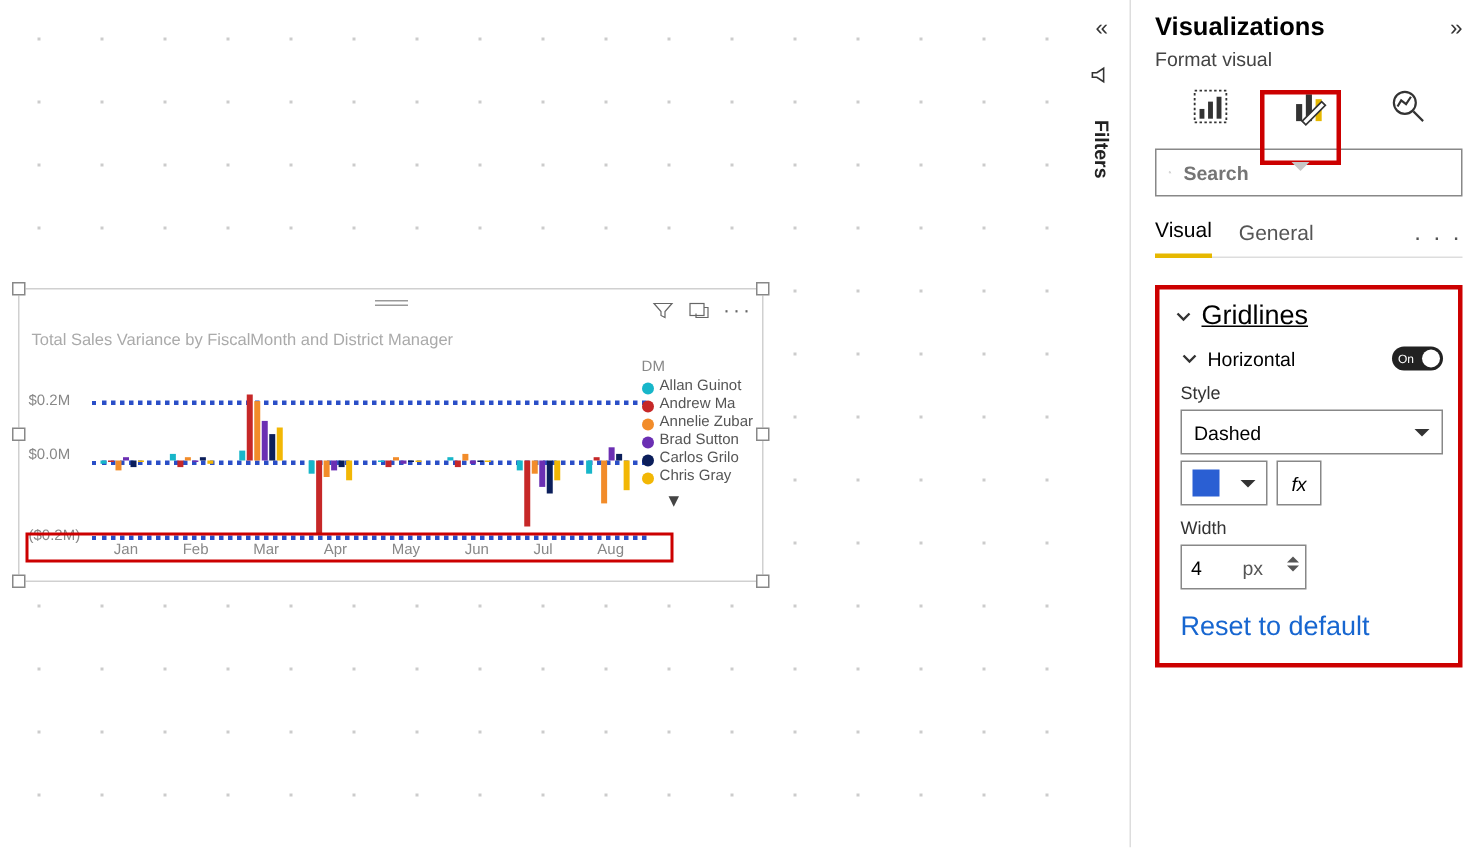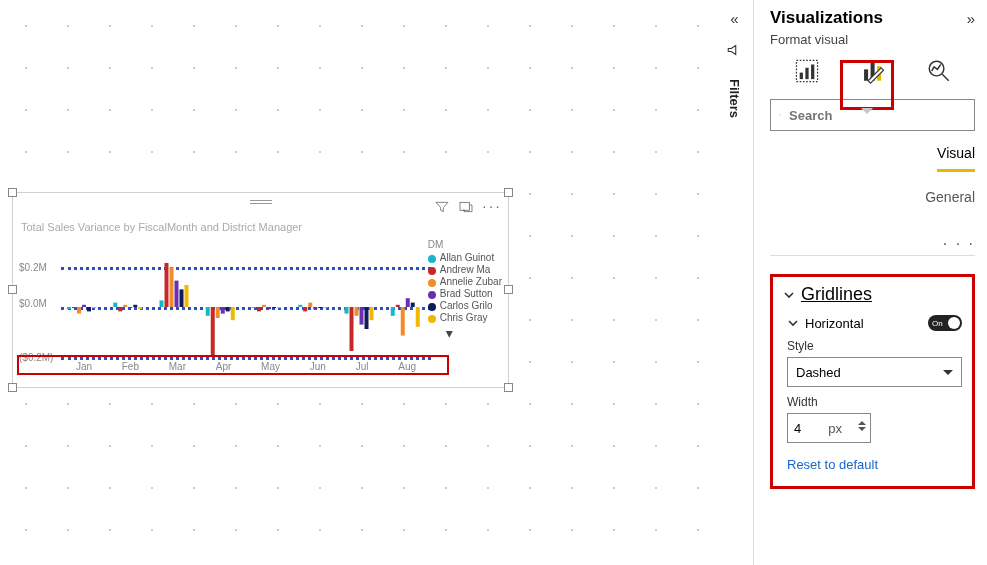--- a/index.html
+++ b/index.html
@@ -57,21 +57,21 @@
   .iconbtn svg { width:26px; height:26px; }
   .red-outline { position:absolute; border:3px solid #c00; }
   .ro-format { left: 840px; top: 60px; width: 54px; height: 50px; }
   .arrow-under { position:absolute; left:853px; top:108px; width:28px; height:10px; }
   .arrow-under::before { content:""; position:absolute; left:50%; top:0; transform:translateX(-50%); border:6px solid transparent; border-top-color:#c7c7c7; }
 
   .search { display:flex; align-items:center; border:1px solid #888; height:32px; padding:0 8px; gap:6px; }
   .search input { border:0; outline:0; font-size:13px; flex:1;font-weight:bold; }
   .search svg { width:16px; height:16px; stroke:#333; fill:none; stroke-width:1.6; }
 
-  .tabs { display:flex; gap:18px; margin-top:14px; border-bottom:1px solid #ddd; align-items:flex-end;flex-direction:column; }
+  .tabs { display:flex; gap:18px; margin-top:14px; border-bottom:1px solid #ddd; align-items:flex-end; }
   .tab { font-size:14px; padding-bottom:8px; color:#555; }
   .tab.active { color:#000; border-bottom:3px solid #e6b800; margin-bottom:-1px; font-weight:400;}
   .tab-dots { margin-left:auto; color:#555; letter-spacing:2px; padding-bottom:6px;}
 
   .section { border:3px solid #c00; margin-top:18px; padding: 6px 10px 14px; }
   .sect-head { display:flex; align-items:center; font-size:18px; gap:6px; margin:1px 0 10px;text-decoration:underline; }
   .sub { margin-left:4px; }
   .sub-head { display:flex; align-items:center; justify-content:space-between; font-size:13px; margin:6px 0; }
 
   .toggle { width:34px; height:16px; border-radius:8px; background:#222; position:relative; display:flex; align-items:center; }
@@ -87,21 +87,21 @@
   .colorchip { width:18px; height:18px; background:#2a5fd3; }
   .fx { border:1px solid #888; width:30px; height:30px; display:flex; align-items:center; justify-content:center; font-size:13px; font-style:italic; font-family:"Times New Roman",serif; }
 
   .numrow { display:flex; margin-top:4px; }
   .numbox { border:1px solid #888; width:84px; height:30px; display:flex; align-items:center; padding:0 6px; font-size:13px; gap:6px; position:relative;}
   .unit { color:#555; margin-left:auto; margin-right:22px;}
   .spinners { position:absolute; right:4px; top:3px; display:flex; flex-direction:column; gap:2px;}
   .sp { width:0; height:0; border:4px solid transparent; }
   .sp.up { border-bottom-color:#555; } .sp.dn { border-top-color:#555; }
 
-  .reset { color:#1766d0; font-size:13px; margin-top:14px; cursor:pointer; }
+  .reset { color:#1766d0; font-size:18px; margin-top:14px; cursor:pointer; }
 
   .dblchev { font-size:15px; color:#333; }
 </style>
 </head>
 <body>
 
 <div class="canvas"></div>
 <div class="leftfade"></div>
 
 <div class="tile">
@@ -309,20 +309,29 @@
           <span class="knob"></span>
         </span>
       </div>
 
       <div class="lbl">Style</div>
       <div class="select">
         <span>Dashed</span>
         <span class="chvdn"></span>
       </div>
 
+      <div class="colorrow">
+        <div class="colorpick">
+          <span class="colorchip"></span>
+          <span class="chvdn"></span>
+        </div>
+        <div class="fx">
+            <span>fx</span>
+          </div>
+      </div>
 
       <div class="lbl">Width</div>
       <div class="numrow">
         <div class="numbox">
           <span>4</span>
           <span class="unit">px</span>
           <span class="spinners">
             <span class="sp up"></span>
             <span class="sp dn"></span>
           </span>

